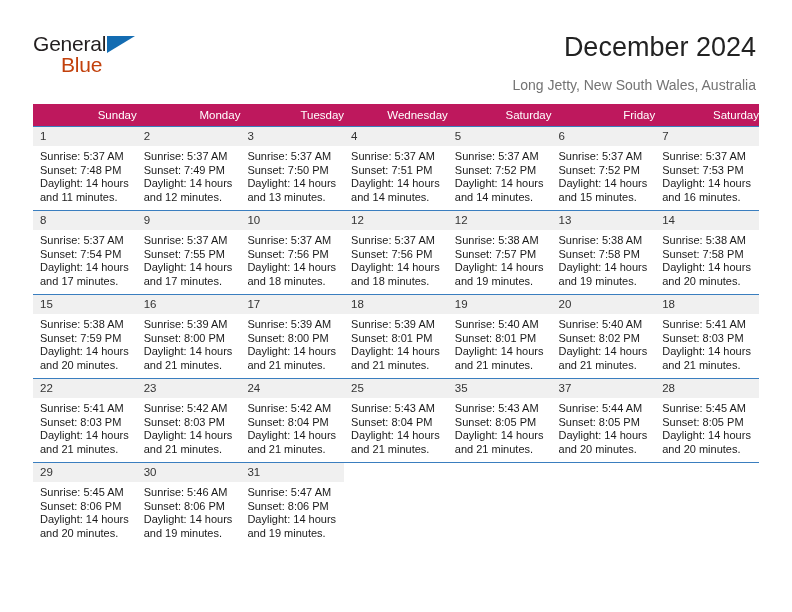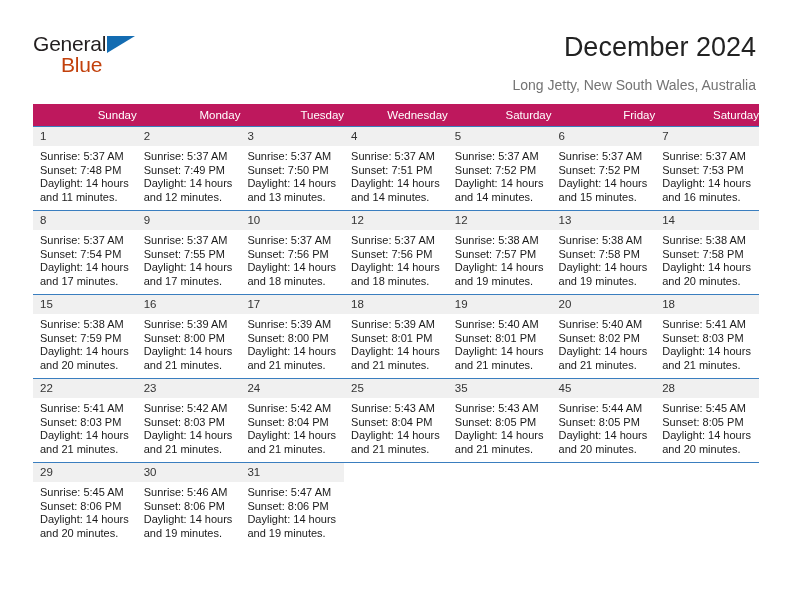--- a/index.html
+++ b/index.html
@@ -406,21 +406,21 @@
         <td>
           <div class="daynum">35</div>
           <div class="info">
             <div>Sunrise: 5:43 AM</div>
             <div>Sunset: 8:05 PM</div>
             <div>Daylight: 14 hours</div>
             <div>and 21 minutes.</div>
           </div>
         </td>
         <td>
-          <div class="daynum">45</div>
+          <div class="daynum">37</div>
           <div class="info">
             <div>Sunrise: 5:44 AM</div>
             <div>Sunset: 8:05 PM</div>
             <div>Daylight: 14 hours</div>
             <div>and 20 minutes.</div>
           </div>
         </td>
         <td>
           <div class="daynum">28</div>
           <div class="info">

